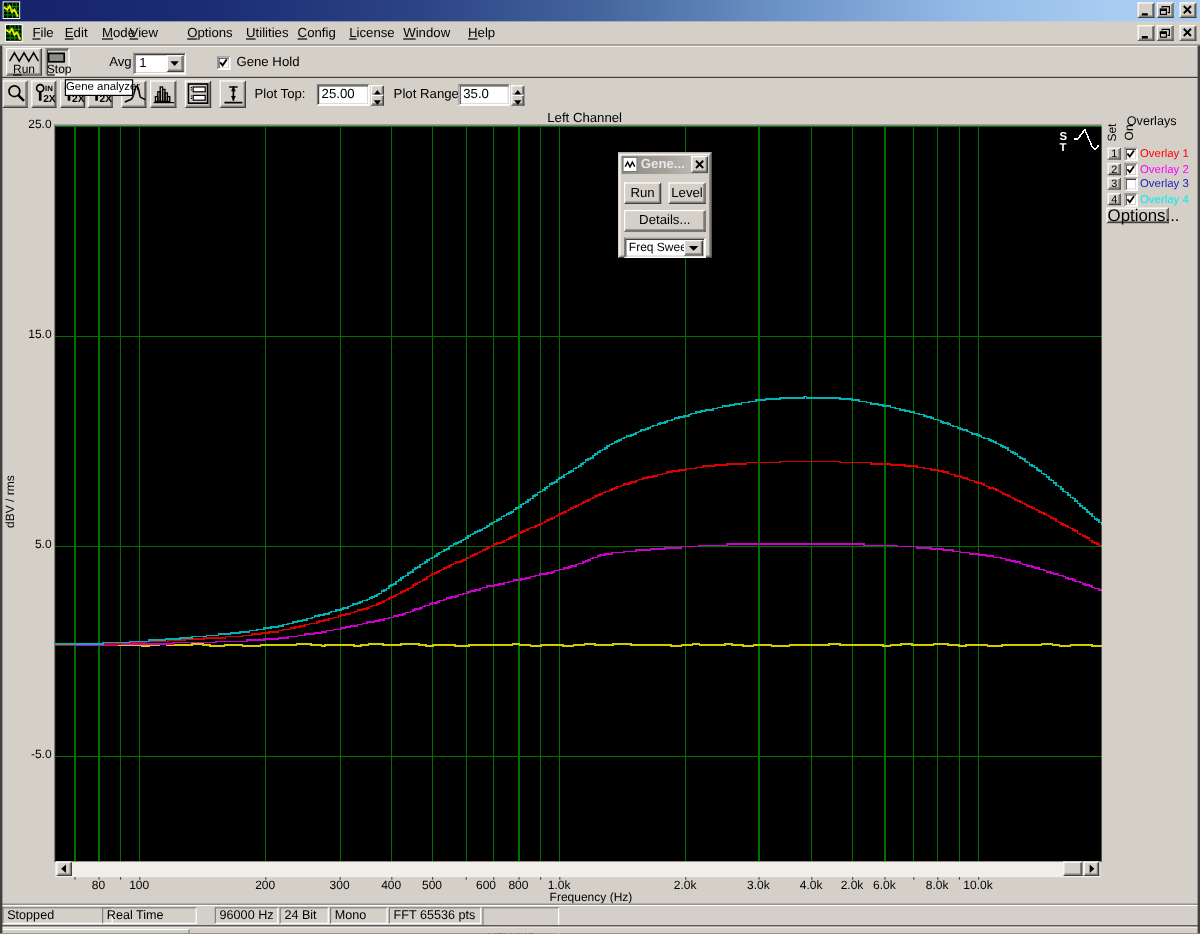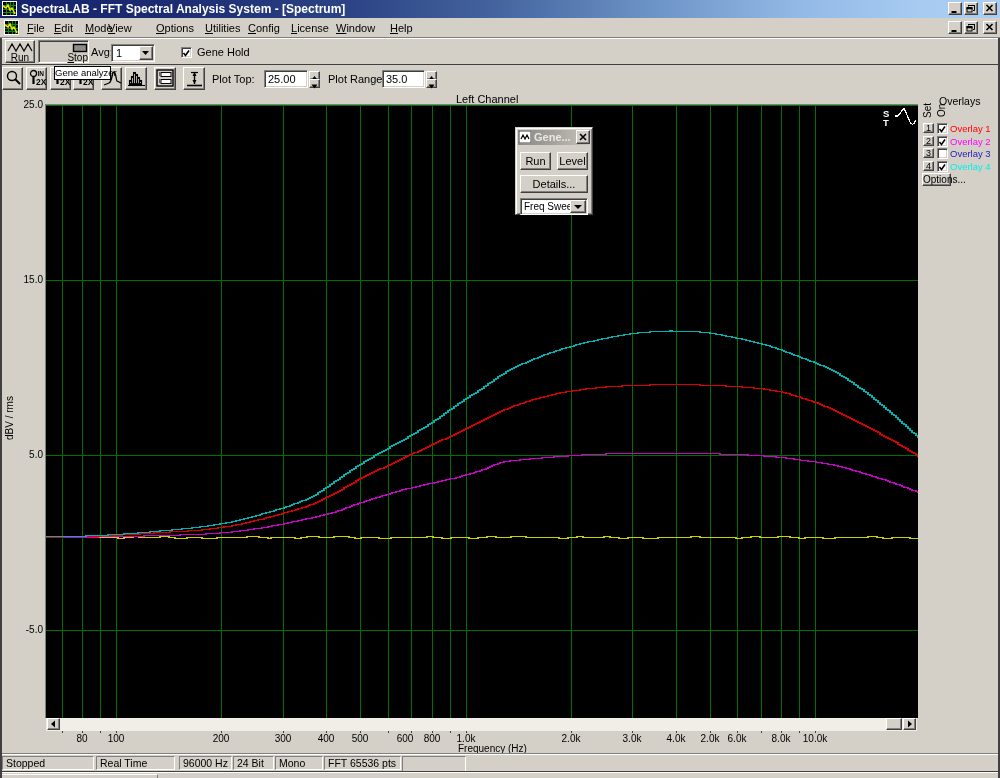--- a/index.html
+++ b/index.html
@@ -13,21 +13,20 @@
 
 <div class="abs" style="left:0;top:0;width:1000px;height:18px;background:linear-gradient(90deg,#152369 0%,#1c2d74 18%,#2c4485 35%,#45659f 50%,#6c93c6 65%,#93b9e6 80%,#a7cbf1 92%,#a9cdf3 100%)">
 <div class="abs" style="left:2px;top:1px"><svg width="15" height="15">
         <rect x="0" y="0" width="15" height="15" fill="#fff"></rect>
         <rect x="1" y="1" width="13" height="13" fill="#000"></rect>
         <g stroke="#0a8a0a" stroke-width="1">
           <path d="M1,4.5H14M1,8.5H14M1,11.5H14M4.5,1V14M8.5,1V14M11.5,1V14"></path>
         </g>
         <polyline points="1,5 4,7 6,4 8,9 10,7 13,13" stroke="#e8e800" stroke-width="1.6" fill="none"></polyline>
       </svg></div>
-<div class="abs" style="left:21px;top:2px;font-weight:bold;font-size:12px;color:#fff;letter-spacing:0">SpectraLAB - FFT Spectral Analysis System - [Spectrum]</div>
 <div class="abs raised" style="left:948px;top:2px;width:14px;height:13px">
       <svg width="12" height="11" style="position:absolute;left:0;top:0">
         <path d="M2.5,9H7.5" stroke="#000" stroke-width="2"></path>
       </svg>
     </div>
 <div class="abs raised" style="left:964px;top:2px;width:14px;height:13px">
       <svg width="12" height="11" style="position:absolute;left:0;top:0">
         <path d="M3.5,2V3.5M3.5,2.5H10M9.5,2.5V7.5H8" fill="none" stroke="#000"></path>
         <rect x="2" y="4.5" width="5" height="4.5" fill="#d4d0c8" stroke="#000"></rect>
         <path d="M1.5,5.5H7.5" stroke="#000" stroke-width="1.5"></path>
@@ -78,21 +77,21 @@
     </div>
 </div>
 
 <div class="abs" style="left:0;top:39px;width:1000px;height:26px;background:#d4d0c8;border-bottom:1px solid #404040">
 <div class="abs raised" style="left:5px;top:1px;width:30px;height:23px;text-align:center">
  <svg width="26" height="11" style="margin-top:1px">
         <polyline points="1,9 5,2 9,9 13,2 17,9 21,2 25,9" fill="none" stroke="#000" stroke-width="1.2"></polyline>
       </svg>
  <div style="font-size:10px;margin-top:-3px"><u>R</u>un</div>
 </div>
-<div class="abs sunkenbtn" style="left:38px;top:1px;width:51px;height:23px;text-align:right">
+<div class="abs sunkenbtn" style="left:38px;top:1px;width:20px;height:23px;text-align:left">
  <svg width="16" height="10" style="margin-top:2px">
         <rect x="1.5" y="1.5" width="13" height="7" fill="#8c8c8c" stroke="#000" stroke-width="1.4"></rect>
       </svg>
  <div style="font-size:10px;margin-top:-3px"><u>S</u>top</div>
 </div>
 <div class="abs" style="left:91px;top:7px">Avg:</div>
 <div class="abs field" style="left:111px;top:5px;width:44px;height:18px">
  <div class="abs" style="left:4px;top:2px">1</div>
  <div class="abs raised" style="left:27px;top:1px;width:14px;height:14px"><svg width="12" height="12">
           <polygon points="2,4 9,4 5.5,8" fill="#000"></polygon>
@@ -301,21 +300,21 @@
     </svg></div>
 <div class="abs" style="left:950px;top:136px;color:#ff00ff;font-size:9.5px">Overlay 2</div>
 <div class="abs raised" style="left:923px;top:148px;width:11px;height:10px;font-size:9px;text-align:center;line-height:9px">3</div>
 <div class="abs field" style="left:937px;top:148px;width:11px;height:11px"></div>
 <div class="abs" style="left:950px;top:148px;color:#2222bb;font-size:9.5px">Overlay 3</div>
 <div class="abs raised" style="left:923px;top:161px;width:11px;height:10px;font-size:9px;text-align:center;line-height:9px">4</div>
 <div class="abs field" style="left:937px;top:161px;width:11px;height:11px"><svg width="9" height="9">
       <polyline points="1.5,4 3.5,6.5 7,1.5" fill="none" stroke="#000" stroke-width="1.5"></polyline>
     </svg></div>
 <div class="abs" style="left:950px;top:161px;color:#00eeee;font-size:9.5px">Overlay 4</div>
-<div class="abs raised" style="left:922px;top:173px;width:29px;height:13px;font-size:10px;text-align:right;line-height:11px">Options...</div>
+<div class="abs raised" style="left:922px;top:173px;width:52px;height:13px;font-size:14px;text-align:right;line-height:11px">Options...</div>
 
 <div class="abs" style="left:515px;top:127px;width:78px;height:88px;background:#d4d0c8;border-top:1px solid #d4d0c8;border-left:1px solid #d4d0c8;border-right:1px solid #404040;border-bottom:1px solid #404040;box-shadow:inset 1px 1px 0 #fff,inset -1px -1px 0 #808080">
 <div class="abs" style="left:2px;top:2px;width:72px;height:15px;background:linear-gradient(90deg,#8a8a85 0%,#a5a29b 50%,#c8c5be 100%)">
  <svg width="12" height="12" style="position:absolute;left:1px;top:1px">
         <rect width="12" height="12" fill="#fff" stroke="#404040"></rect>
         <polyline points="2,8 4,4 6,8 8,4 10,8" stroke="#000" fill="none" stroke-width="1.2"></polyline>
       </svg>
  <div class="abs" style="left:16px;top:1px;color:#e8e8e8;font-weight:bold;font-size:11px">Gene...</div>
  <div class="abs raised" style="left:58px;top:0px;width:14px;height:14px"><svg width="12" height="12">
           <path d="M3,3L9,9M9,3L3,9" stroke="#000" stroke-width="1.6"></path>
@@ -327,21 +326,21 @@
 <div class="abs field" style="left:4px;top:70px;width:68px;height:17px">
  <div class="abs" style="left:3px;top:2px;white-space:nowrap;overflow:hidden;width:46px;font-size:10px">Freq Sweep</div>
  <div class="abs raised" style="left:49px;top:1px;width:16px;height:13px"><svg width="14" height="11">
           <polygon points="3,4 11,4 7,8" fill="#000"></polygon>
         </svg></div>
 </div>
 </div>
 
 <div class="abs" style="left:0;top:753px;width:1000px;height:18px;background:#d4d0c8;border-top:1px solid #808080;box-shadow:inset 0 1px 0 #fff">
 <div class="abs" style="left:2px;top:2px;width:92px;height:14px;border:1px solid;border-color:#808080 #fff #fff #808080;padding:0 3px;line-height:13px;font-size:10.5px">Stopped</div>
-    <div class="abs" style="left:96px;top:2px;width:79px;height:14px;border:1px solid;border-color:#808080 #fff #fff #808080;padding:0 3px;line-height:13px;font-size:10.5px">Real Time</div>
+    <div class="abs" style="left:85px;top:2px;width:79px;height:14px;border:1px solid;border-color:#808080 #fff #fff #808080;padding:0 3px;line-height:13px;font-size:10.5px">Real Time</div>
     <div class="abs" style="left:179px;top:2px;width:53px;height:14px;border:1px solid;border-color:#808080 #fff #fff #808080;padding:0 3px;line-height:13px;font-size:10.5px">96000 Hz</div>
     <div class="abs" style="left:233px;top:2px;width:41px;height:14px;border:1px solid;border-color:#808080 #fff #fff #808080;padding:0 3px;line-height:13px;font-size:10.5px">24 Bit</div>
     <div class="abs" style="left:275px;top:2px;width:48px;height:14px;border:1px solid;border-color:#808080 #fff #fff #808080;padding:0 3px;line-height:13px;font-size:10.5px">Mono</div>
     <div class="abs" style="left:324px;top:2px;width:77px;height:14px;border:1px solid;border-color:#808080 #fff #fff #808080;padding:0 3px;line-height:13px;font-size:10.5px">FFT 65536 pts</div>
     <div class="abs" style="left:402px;top:2px;width:64px;height:14px;border:1px solid;border-color:#808080 #fff #fff #808080;padding:12px 3px;line-height:13px;font-size:10.5px">Hanning</div>
 </div>
 <div class="abs" style="left:0;top:771px;width:1000px;height:7px;background:#d4d0c8;border-top:1px solid #404040;box-shadow:inset 0 1px 0 #fff">
 <div class="abs" style="left:1px;top:2px;width:157px;height:5px;border-top:1px solid #fff;border-right:1px solid #808080"></div>
 </div>
 

